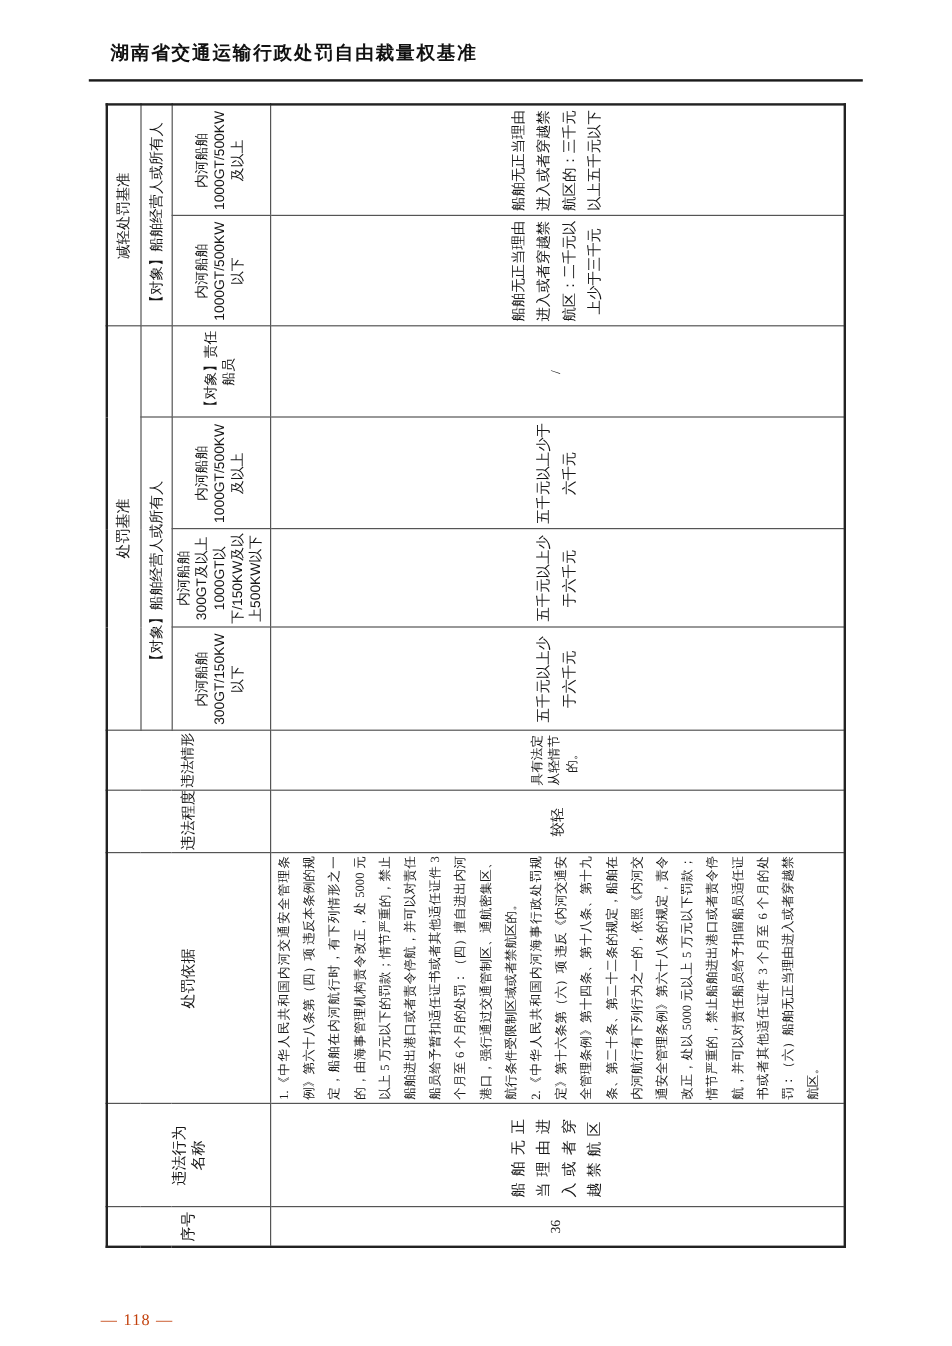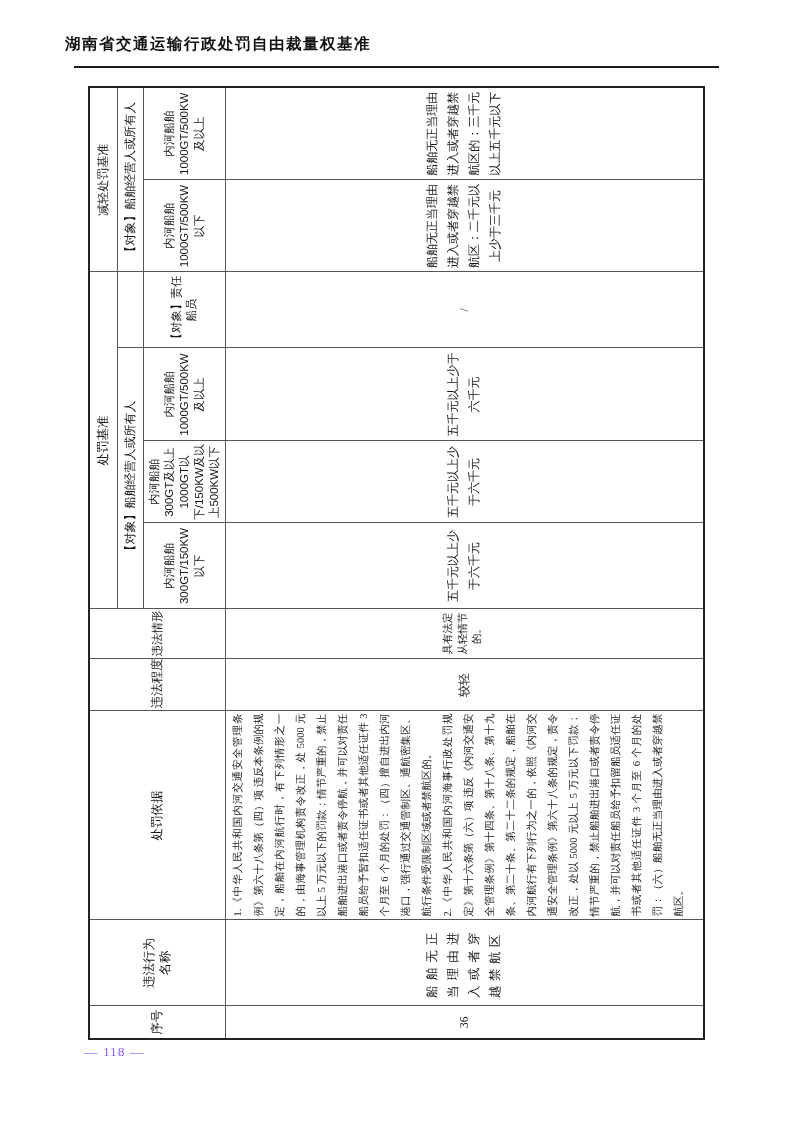--- a/index.html
+++ b/index.html
@@ -5,32 +5,32 @@
   * { margin: 0; padding: 0; box-sizing: border-box; }
   html, body { background: #ffffff; }
   body {
     width: 793px; height: 1122px;
     position: relative;
     font-family: "Liberation Serif", "DejaVu Serif", serif;
     color: #1a1a1a;
     overflow: hidden;
   }
   .doc-title {
-    position: absolute; left: 65px; top: 34px;
+    position: absolute; left: 92px; top: 34px;
     font-family: "Liberation Sans", "DejaVu Sans", sans-serif;
     font-weight: bold; font-size: 15.5px; letter-spacing: 1.5px;
     color: #111;
   }
   .title-rule {
     position: absolute; left: 74px; top: 66px;
     width: 645px; height: 2px; background: #1a1a1a;
   }
   .page-num {
-    position: absolute; left: 84px; top: 1044px;
-    font-size: 13.5px; letter-spacing: 1px; color: #8b5cf6;
+    position: absolute; left: 84px; top: 1092px;
+    font-size: 13.5px; letter-spacing: 1px; color: #c2410c;
   }
   .table-rotator {
     position: absolute; left: 88px; top: 88px;
     width: 952px; height: 615px;
     transform-origin: 0 0;
     transform: rotate(-90deg) translateX(-952px);
   }
   table.ptable {
     width: 952px; height: 615px;
     border-collapse: collapse; table-layout: fixed;

